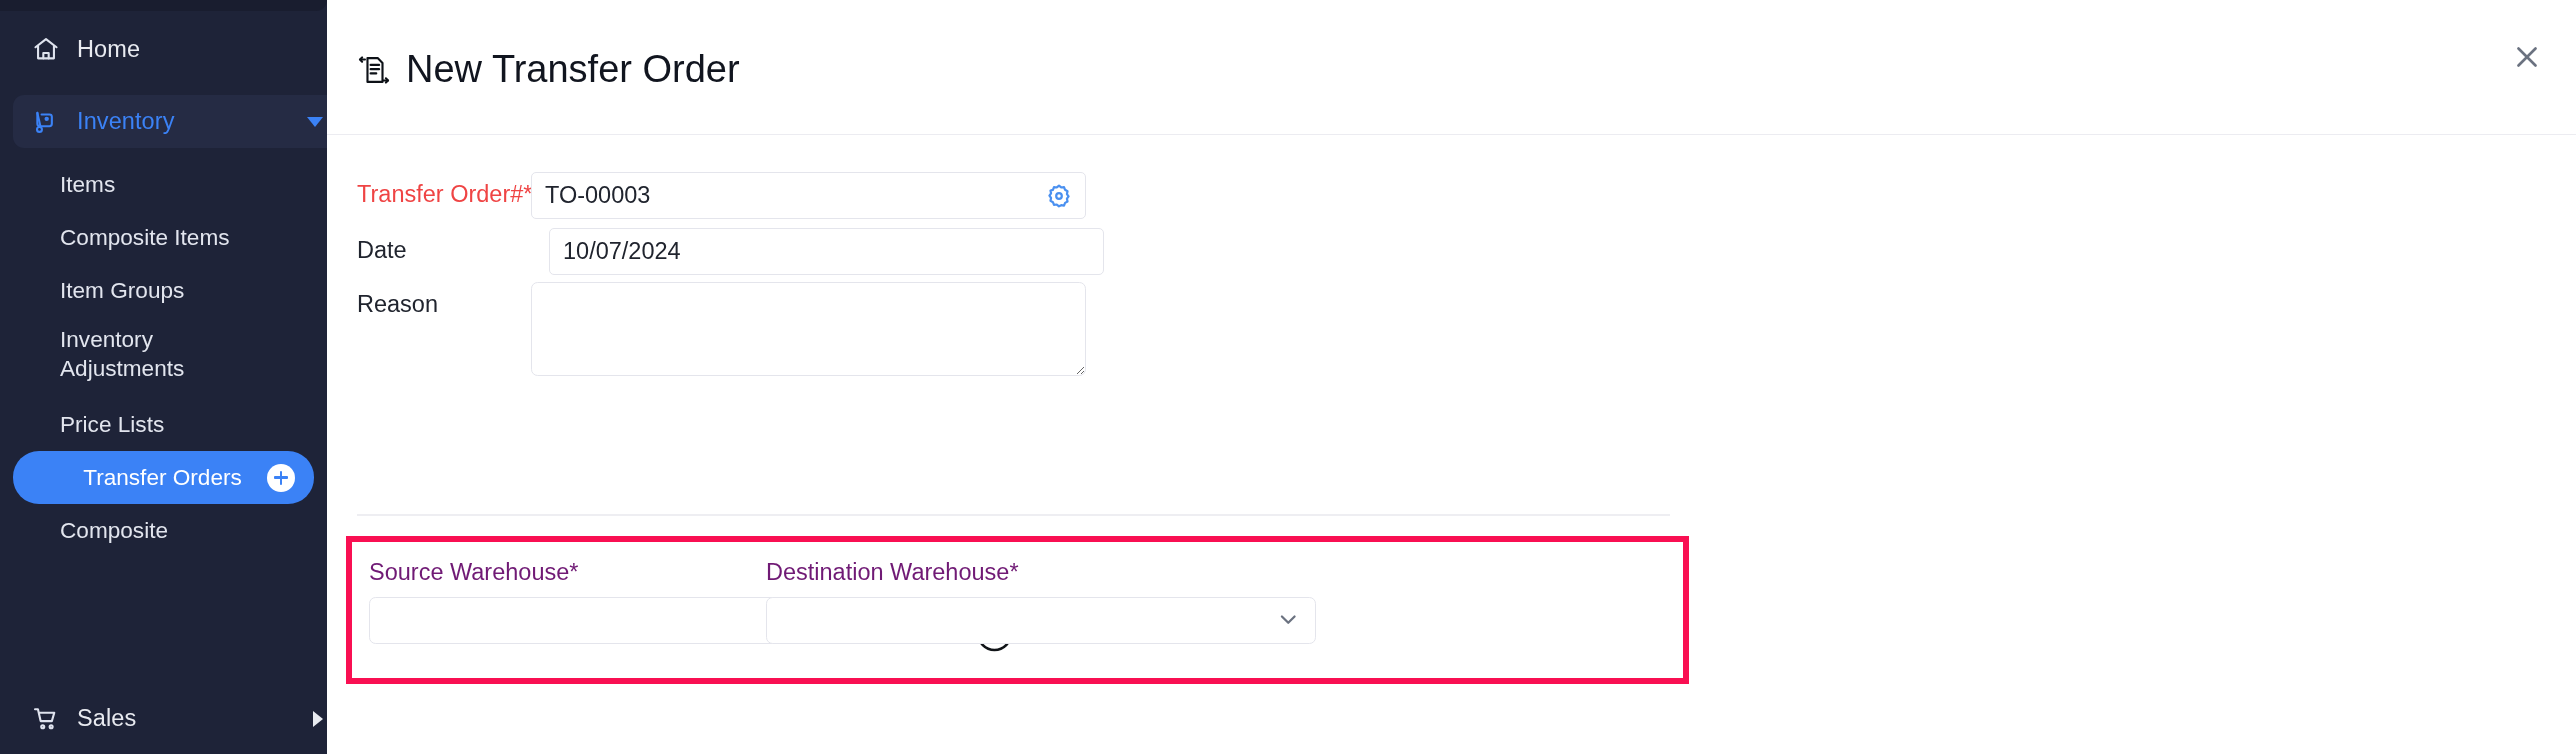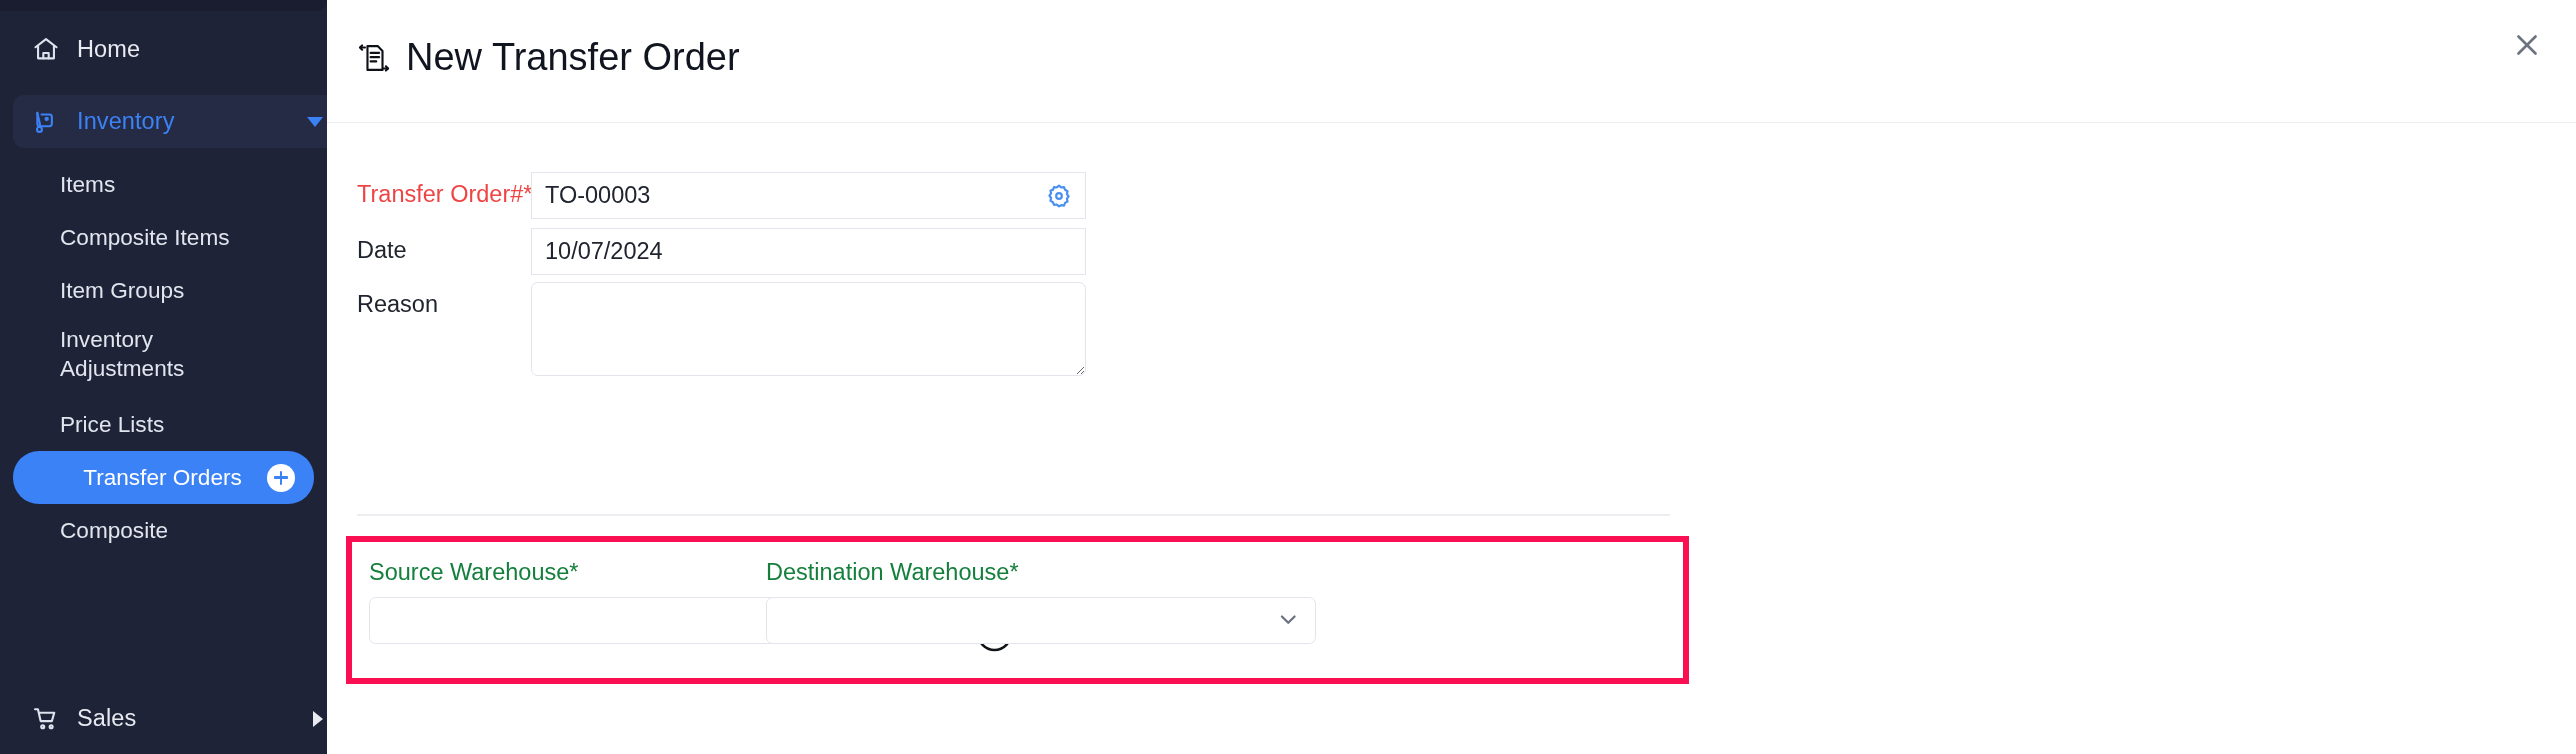--- a/index.html
+++ b/index.html
@@ -129,21 +129,21 @@
   }
   #main-edge {
     position: absolute;
     left: 327px; top: 0;
     width: 7.5px; height: 754px;
     background: #f6f7fb;
   }
 
   #page-header {
     position: absolute;
-    left: 0; top: 4px;
+    left: 0; top: 16px;
     width: 2249px; height: 119px;
   }
   #header-divider {
     position: absolute;
     left: 0; top: 118px;
     width: 2249px; height: 0.9px;
     background: #ececf1;
   }
   #page-title {
     position: absolute;
@@ -176,21 +176,21 @@
     color: #20242e;
     padding-top: 9.4px;
     white-space: nowrap;
   }
   .form-label.req { color: #ef4444; }
 
   .text-input {
     width: 555px;
     height: 47px;
     border: 0.9px solid #e4e5ec;
-    border-radius: 0;
+    border-radius: 5px;
     background: #ffffff;
     font-size: 23.5px;
     color: #20242e;
     font-family: "Liberation Sans", sans-serif;
     padding: 0 53px 0 13px;
     outline: none;
   }
   .input-wrap { position: relative; width: 555px; }
   .gear-btn {
     position: absolute;
@@ -227,21 +227,21 @@
   #warehouse-block {
     position: absolute;
     left: 19px; top: 536px;
     width: 1343px; height: 148px;
     border: 6.6px solid #f90f52;
     background: #ffffff;
   }
   .wh-col { position: absolute; top: 17px; }
   .wh-label {
     font-size: 23.5px;
-    color: #15803d;
+    color: #701a75;
     white-space: nowrap;
     margin-bottom: 11.3px;
   }
   .select-box {
     width: 550px;
     height: 47px;
     border: 0.9px solid #e4e5ec;
     border-radius: 6.6px;
     background: #ffffff;
     position: relative;
@@ -373,21 +373,21 @@
         <input class="text-input" type="text" value="TO-00003" style="">
         <span class="gear-btn">
           <svg width="28" height="28" viewBox="0 0 24 24" fill="none" stroke="#4a90f0" stroke-width="1.9" stroke-linecap="round" stroke-linejoin="round">
             <path d="M12 3.2l1.9 1.5 2.4-.3.9 2.3 2.1 1.2-.5 2.4 1.4 2-1.4 2 .5 2.4-2.1 1.2-.9 2.3-2.4-.3L12 20.8l-1.9-1.5-2.4.3-.9-2.3-2.1-1.2.5-2.4-1.4-2 1.4-2-.5-2.4L6.8 6.7l.9-2.3 2.4.3z"></path>
             <circle cx="12" cy="12" r="2.4"></circle>
           </svg>
         </span>
       </div>
     </div>
 
-    <div class="form-row" style="left:30px; top:228px;">
+    <div class="form-row" style="left:30px; top:228px;gap:18px;">
       <label class="form-label">Date</label>
       <div class="input-wrap">
         <input class="text-input" type="text" style="padding-right: 13px;" value="10/07/2024">
       </div>
     </div>
 
     <div class="form-row" style="left:30px; top:282px;">
       <label class="form-label">Reason</label>
       <textarea class="text-area" placeholder="" style=""></textarea>
     </div>

